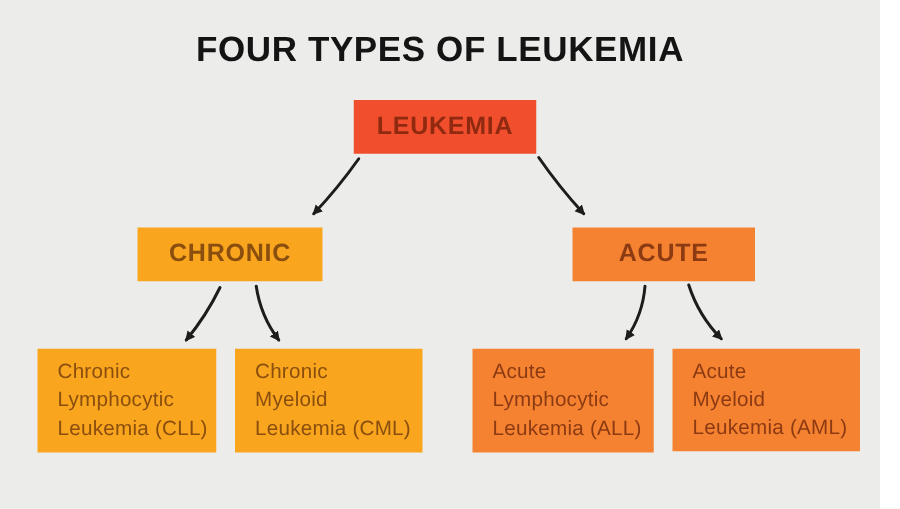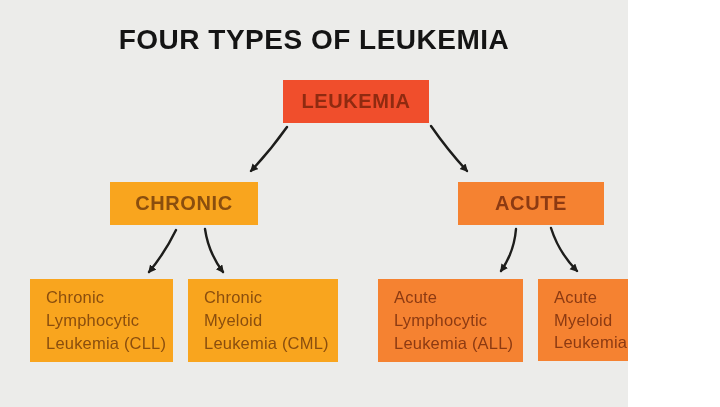--- a/index.html
+++ b/index.html
@@ -13,21 +13,21 @@
     --arrow:#1D1D1B;
     --title-text:#141414;
   }
   html,body{margin:0;padding:0;}
   body{
     font-family:"Liberation Sans","DejaVu Sans",sans-serif;
     background:#ffffff;
   }
   .canvas{
     position:relative;
-    width:628px;
+    width:704px;
     height:407px;
     background:var(--background);
     overflow:hidden;
   }
   .title{
     position:absolute;
     top:24px;
     left:0;
     width:100%;
     margin:0;

